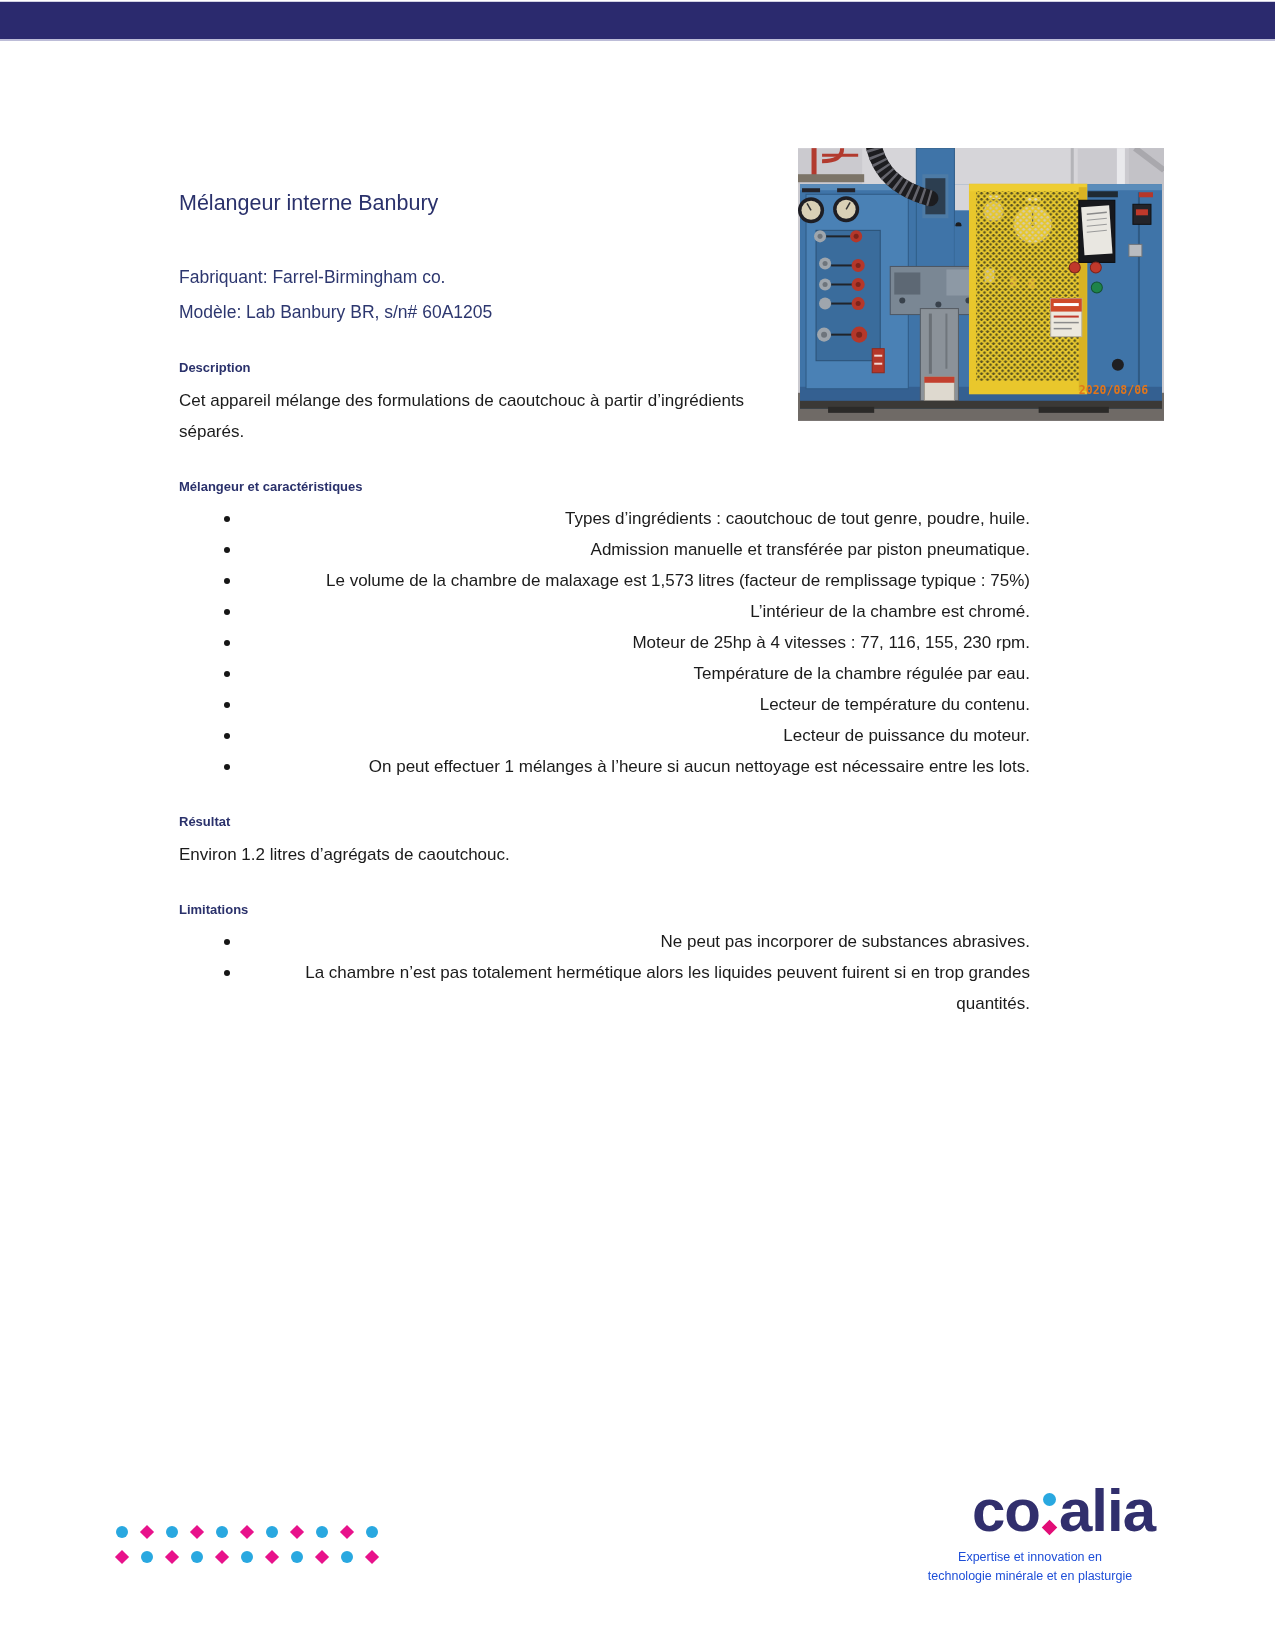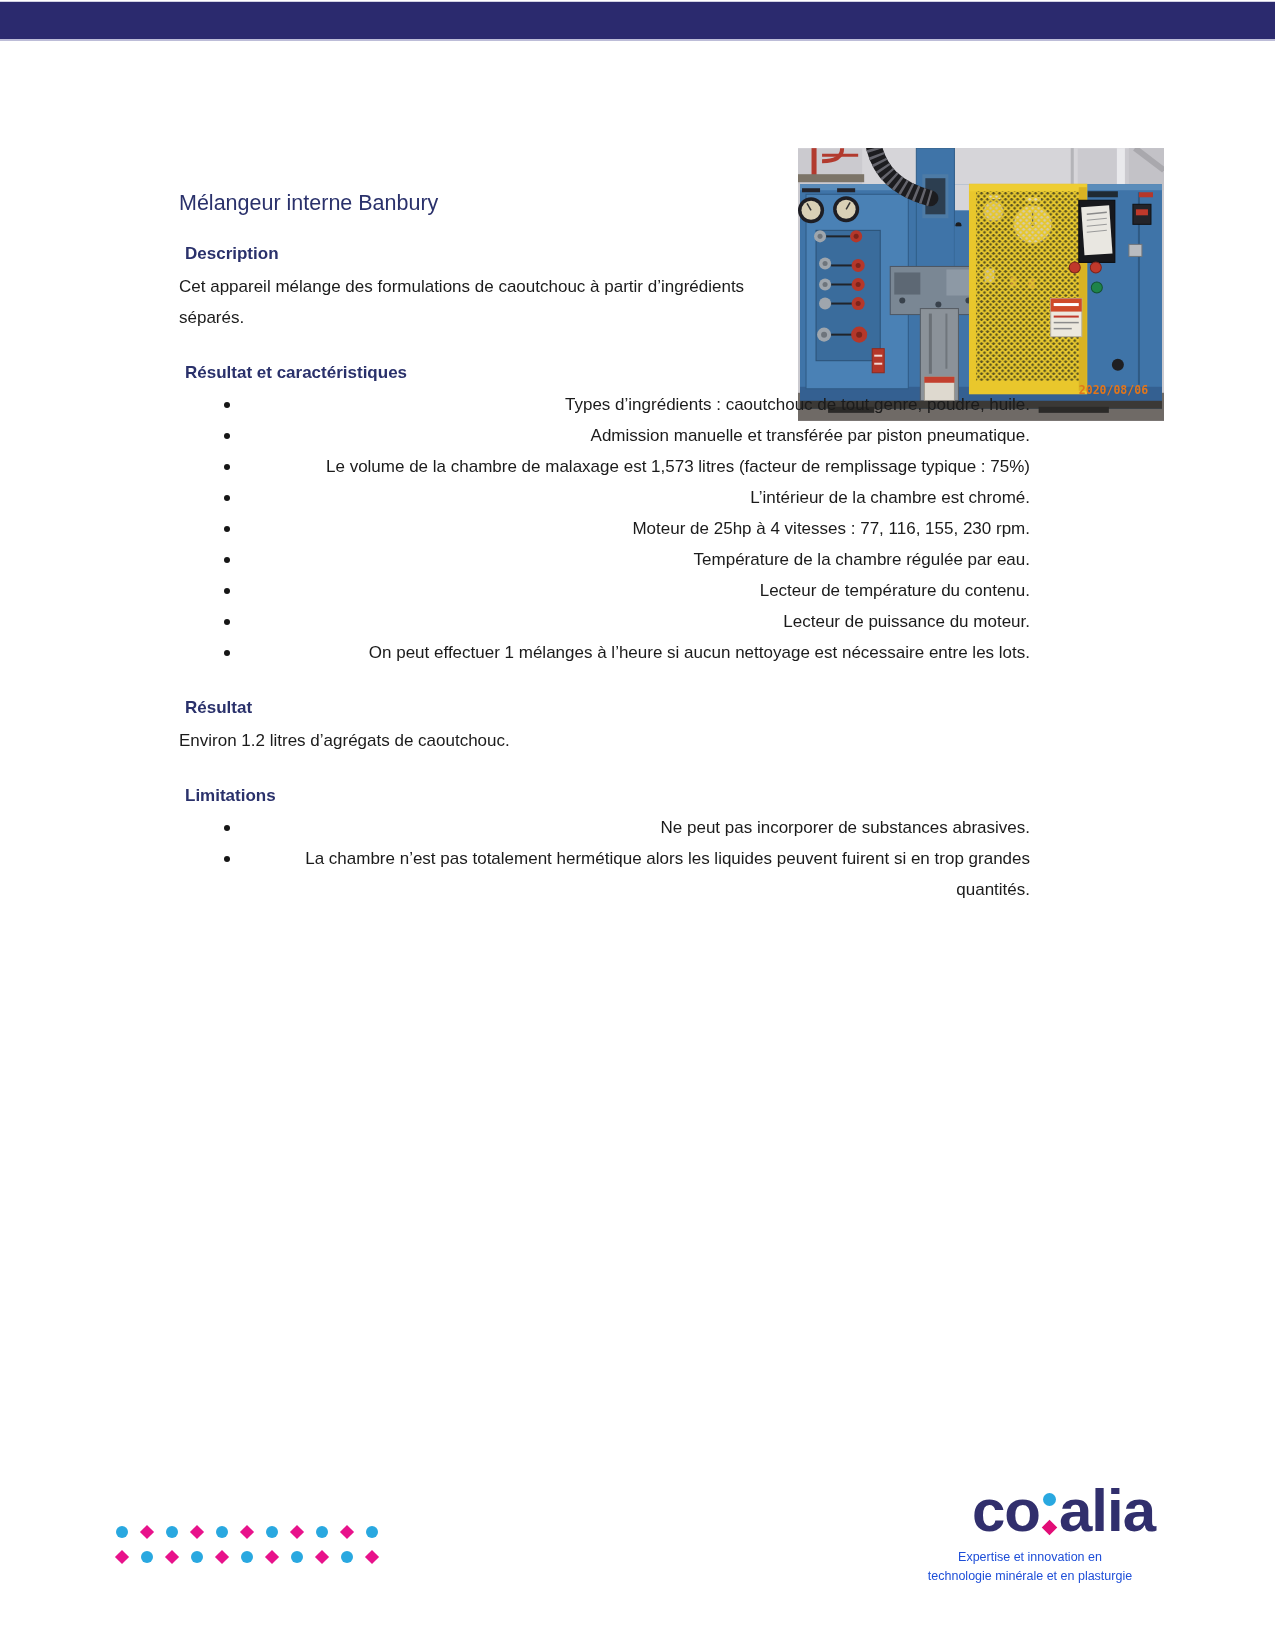--- a/index.html
+++ b/index.html
@@ -15,21 +15,21 @@
   .top-bar{
     position:absolute; left:0; top:1px; width:100%; height:40px;
     background:#2b2a6e; border-top:1px solid #d0d0e2; border-bottom:2px solid #bdbdd8;
     box-sizing:border-box;
   }
   
   .main{ position:absolute; left:179px; top:190px; width:905px; }
   h1.title{ margin:0; font-size:21.5px; line-height:26px; font-weight:normal; color:var(--navy); }
   .meta-block{ margin-top:44px; }
   .meta-block p{ margin:0; font-size:17.5px; line-height:35px; color:#2d376f; }
-  h2.section{ margin:28px 0 0 6px; font-size:17px; line-height:24px; font-weight:bold; color:var(--navy); }
+  h2.section{ margin:28px 0 0 0; font-size:13px; line-height:24px; font-weight:bold; color:var(--navy); }
   h2.first{ margin-top:26px; }
   p.body{ margin:5px 0 0 0; font-size:17px; line-height:31px; max-width:860px; }
   p.body.narrow{ max-width:580px; }
   ul.bullets{ list-style:none; margin:4px 0 0 0; padding:0; }
   ul.bullets li{
     position:relative; padding-left:73px; font-size:17px; line-height:31px; max-width:778px;text-align:right;
   }
   ul.bullets li::before{
     content:""; position:absolute; left:45px; top:13px;
     width:6px; height:6px; border-radius:50%; background:#161616;
@@ -199,25 +199,29 @@
       <rect x="30" y="258" width="46" height="6" fill="#2b2a28"></rect>
       <rect x="240" y="258" width="70" height="6" fill="#2b2a28"></rect>
 
       <text x="280" y="245" font-family="DejaVu Sans Mono, monospace" font-size="11.5" font-weight="bold" fill="#e2761b">2020/08/06</text>
     </svg>
   </figure>
 
   <div class="main">
     <h1 class="title">Mélangeur interne Banbury</h1>
 
+    <div class="meta-block">
+      <p>Fabriquant: Farrel-Birmingham co.</p>
+      <p>Modèle: Lab Banbury BR, s/n# 60A1205</p>
+    </div>
 
     <h2 class="section first">Description</h2>
     <p class="body narrow">Cet appareil mélange des formulations de caoutchouc à partir d’ingrédients séparés.</p>
 
-    <h2 class="section">Résultat et caractéristiques</h2>
+    <h2 class="section">Mélangeur et caractéristiques</h2>
     <ul class="bullets">
       <li>Types d’ingrédients : caoutchouc de tout genre, poudre, huile.</li>
       <li>Admission manuelle et transférée par piston pneumatique.</li>
       <li>Le volume de la chambre de malaxage est 1,573 litres (facteur de remplissage typique : 75%)</li>
       <li>L’intérieur de la chambre est chromé.</li>
       <li>Moteur de 25hp à 4 vitesses : 77, 116, 155, 230 rpm.</li>
       <li>Température de la chambre régulée par eau.</li>
       <li>Lecteur de température du contenu.</li>
       <li>Lecteur de puissance du moteur.</li>
       <li>On peut effectuer 1 mélanges à l’heure si aucun nettoyage est nécessaire entre les lots.</li>

